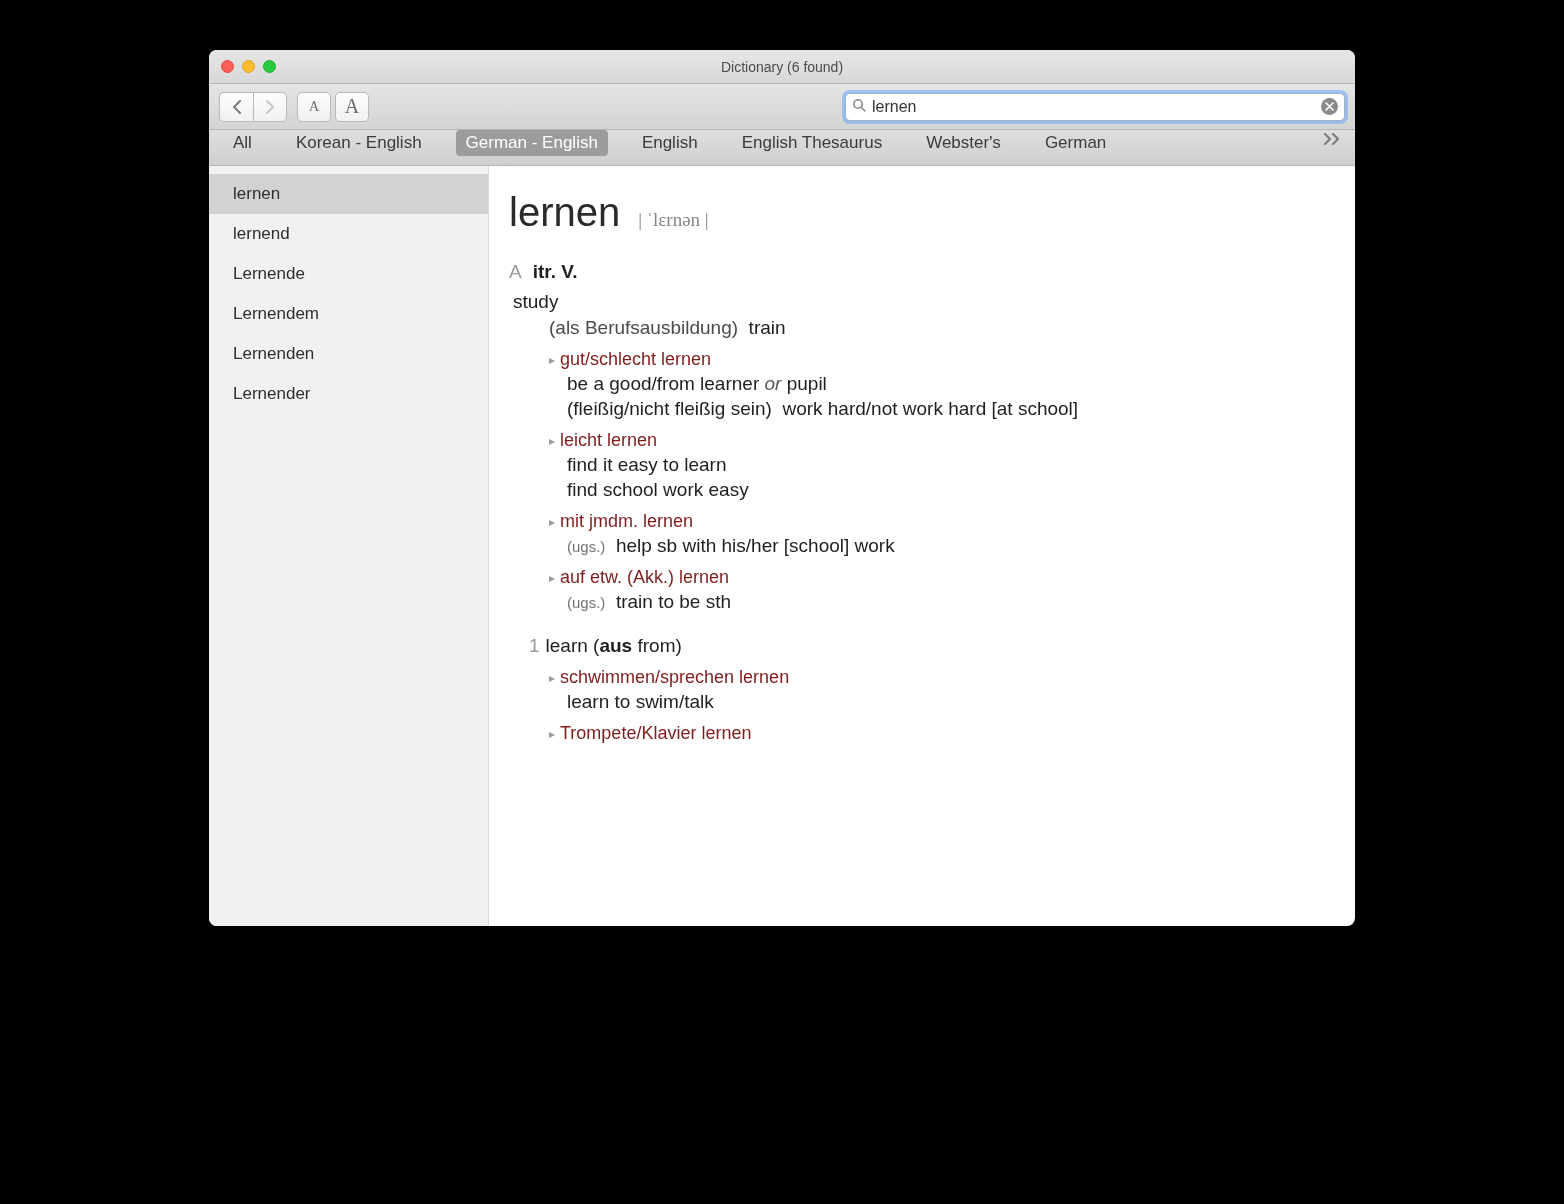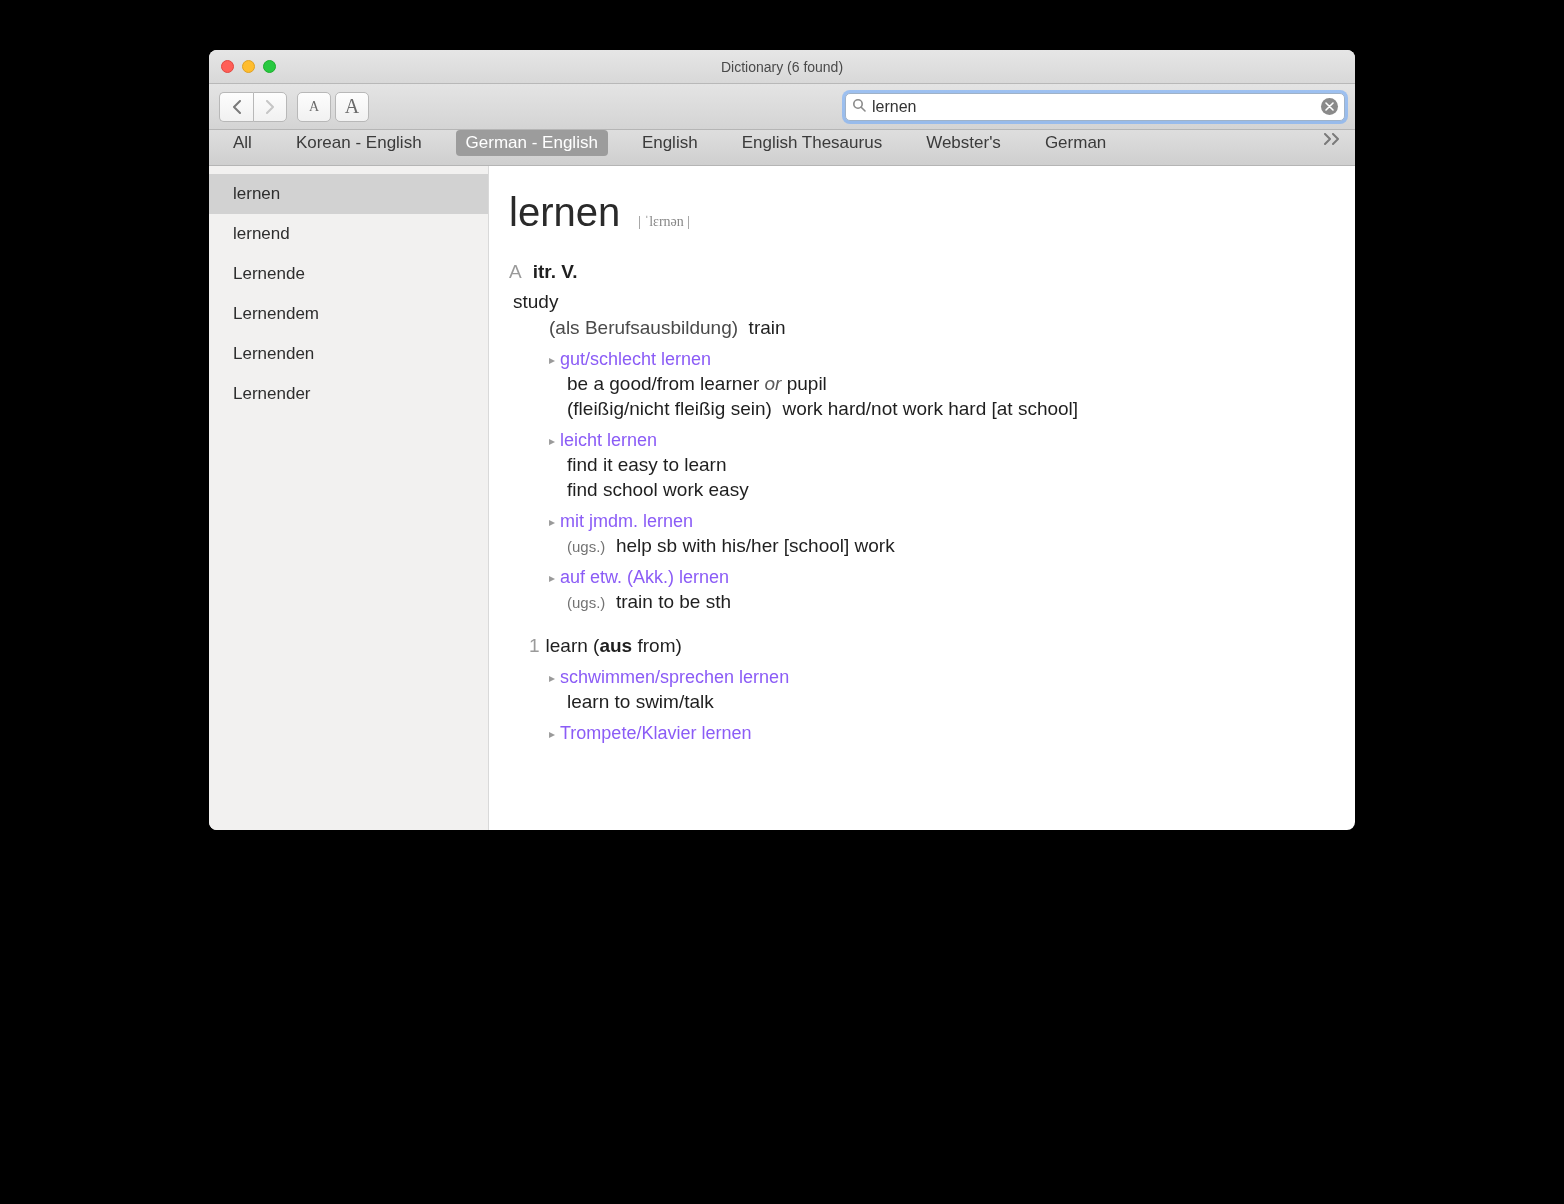--- a/index.html
+++ b/index.html
@@ -8,21 +8,21 @@
     width: 1564px;
     height: 1204px;
     font-family: -apple-system, "Helvetica Neue", Helvetica, Arial, sans-serif;
     display: flex;
     align-items: flex-start;
     justify-content: center;
     padding-top: 50px;
   }
   .window {
     width: 1146px;
-    height: 780px;
+    height: 876px;
     background: #fff;
     border-radius: 8px;
     box-shadow: 0 25px 60px rgba(0,0,0,0.6);
     overflow: hidden;
     display: flex;
     flex-direction: column;
   }
   .titlebar {
     height: 34px;
     background: linear-gradient(#e6e6e6, #d8d8d8);
@@ -112,30 +112,30 @@
     font-size:17px; color:#2e2e2e;
     padding: 10px 24px; cursor:pointer;
   }
   .sidebar .item.selected { background:#d2d2d2; }
   .content {
     flex:1; overflow:auto; padding: 24px 30px 24px 20px;
     font-size:18px; color:#1f1f1f;
   }
   .headline { display:flex; align-items:baseline; gap:18px; margin-bottom:26px;}
   .headword { font-size:40px; font-weight:400; color:#2a2a2a;}
-  .pron { font-size:14px; color:#878787; font-family: Georgia, 'Times New Roman', serif;}
+  .pron { font-size:19px; color:#878787; font-family: Georgia, 'Times New Roman', serif;}
   .sense-label { color:#9a9a9a; font-size:19px; margin-right:6px;}
   .pos { font-weight:600; font-size:19px;}
   .sense { margin-bottom:22px;}
   .def { margin:8px 0 4px 4px; font-size:19px;}
   .qual { margin-left:40px; font-size:19px;}
   .qual .paren { color:#4a4a4a;}
   .phrase { margin:10px 0 0 40px;}
   .phrase .marker { color:#9a9a9a; margin-right:5px; font-size:12px; display:inline-block; transform:translateY(-1px);}
-  .phrase .ptext { color:#8b5cf6; font-size:18px;}
+  .phrase .ptext { color:#7f1d1d; font-size:18px;}
   .phrase .trans { margin:3px 0 0 18px; font-size:19px; color:#1f1f1f;}
   .phrase .trans .or { font-style:italic; color:#5a5a5a;}
   .phrase .trans .note { color:#737373; font-size:15px;}
   .subnum { margin:8px 0 4px 20px; font-size:19px;}
   .subnum .num { color:#9a9a9a; margin-right:6px;}
   .subnum .bold { font-weight:600;}
 </style>
 </head>
 <body>
 

